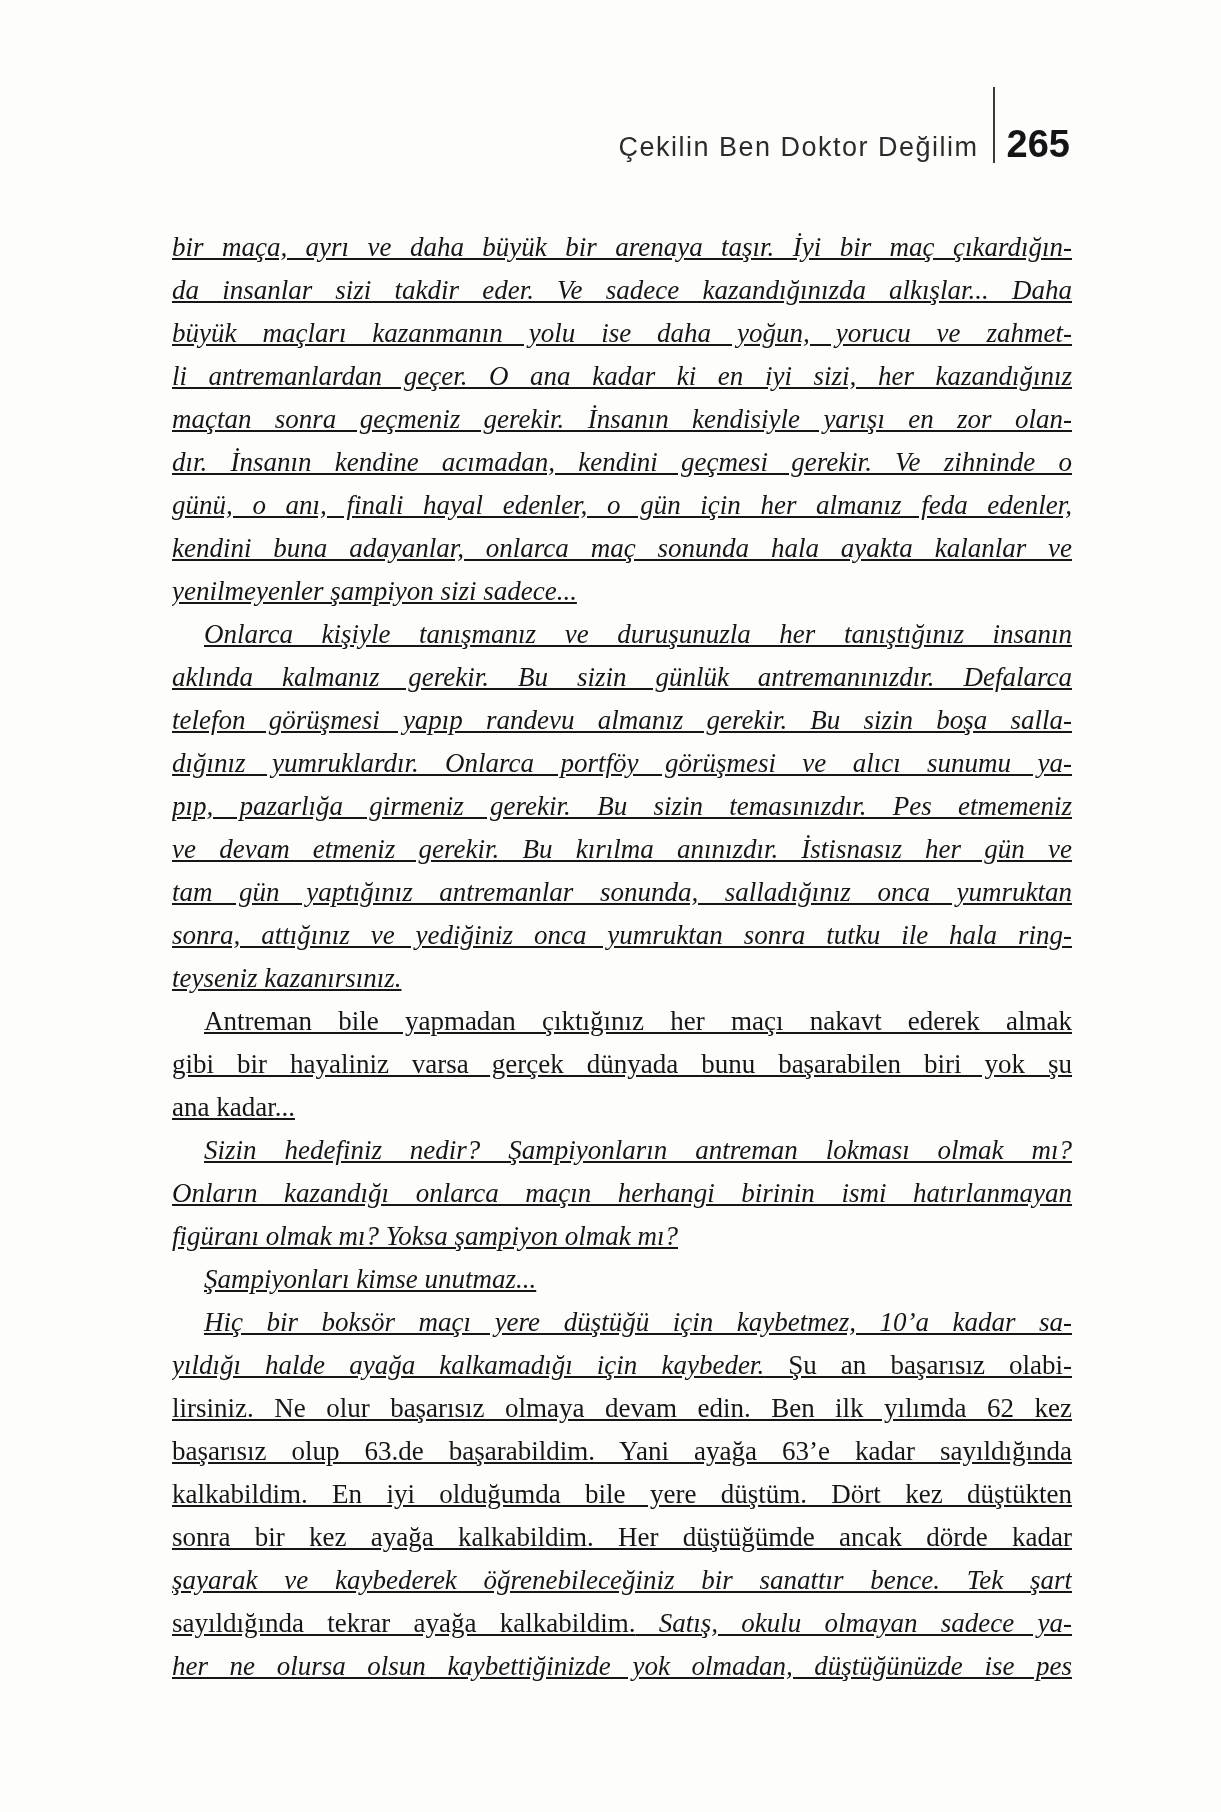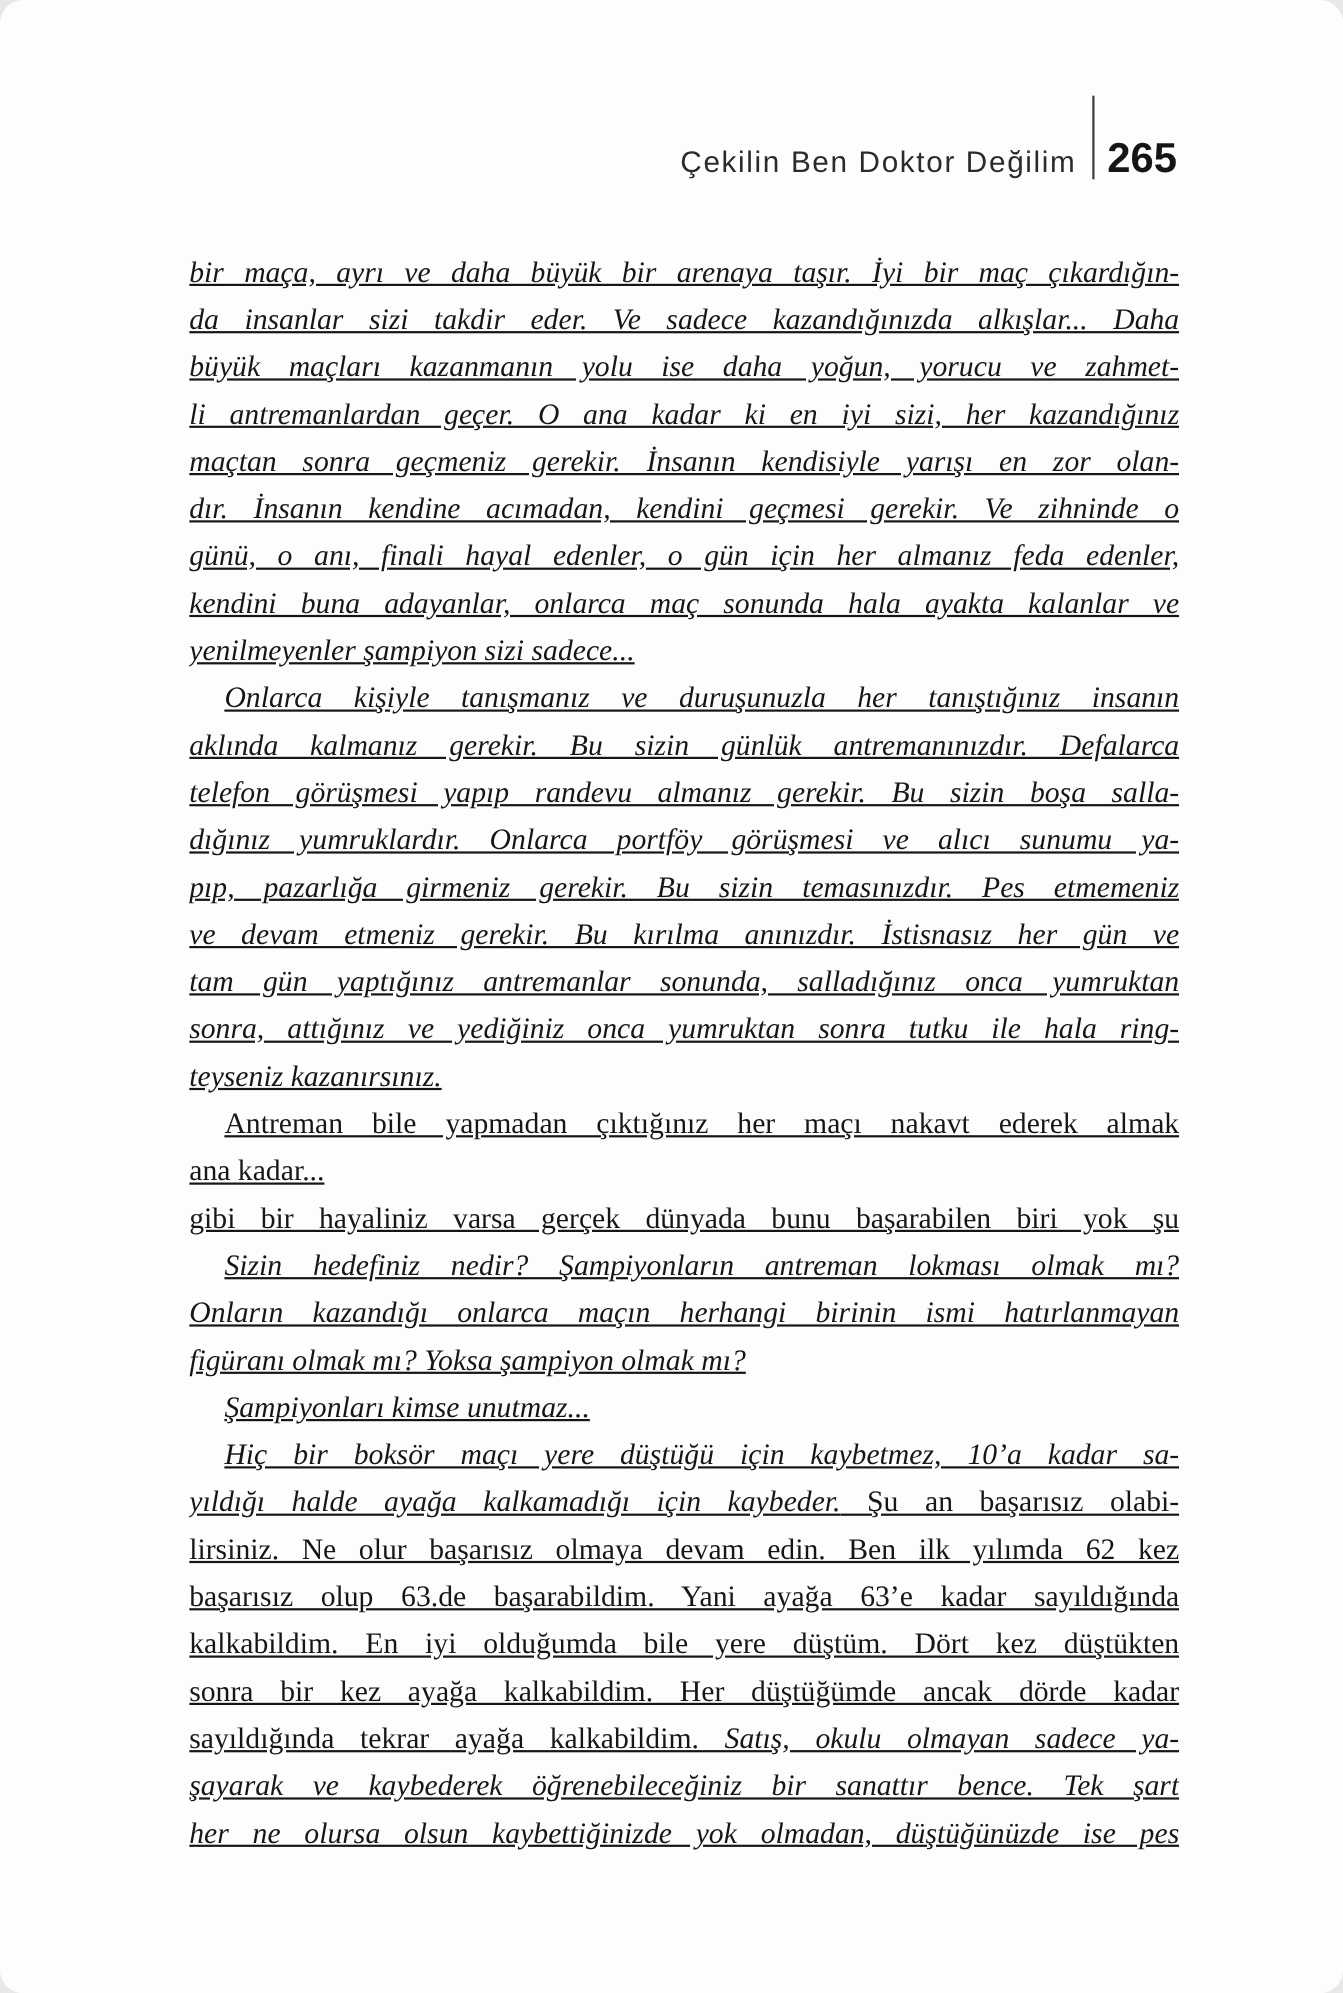--- a/index.html
+++ b/index.html
@@ -8,21 +8,20 @@
     background: #e8e8e8;
   }
   .page {
     position: relative;
     width: 1221px;
     height: 1812px;
     margin: 0 auto;
     background: #fdfdfc;
     color: #161616;
     overflow: hidden;
-    border-radius: 21px;
   }
   
   .header {
     position: absolute;
     top: 87px;
     right: 151px;
     height: 76px;
     display: flex;
     align-items: flex-end;
   }
@@ -106,37 +105,37 @@
         <div class="line"><span class="it">telefon görüşmesi yapıp randevu almanız gerekir. Bu sizin boşa salla-</span></div>
         <div class="line"><span class="it">dığınız yumruklardır. Onlarca portföy görüşmesi ve alıcı sunumu ya-</span></div>
         <div class="line"><span class="it">pıp, pazarlığa girmeniz gerekir. Bu sizin temasınızdır. Pes etmemeniz</span></div>
         <div class="line"><span class="it">ve devam etmeniz gerekir. Bu kırılma anınızdır. İstisnasız her gün ve</span></div>
         <div class="line"><span class="it">tam gün yaptığınız antremanlar sonunda, salladığınız onca yumruktan</span></div>
         <div class="line"><span class="it">sonra, attığınız ve yediğiniz onca yumruktan sonra tutku ile hala ring-</span></div>
         <div class="line last"><span class="it">teyseniz kazanırsınız.</span></div>
       </div>
       <div class="para">
         <div class="line indent"><span class="rm">Antreman bile yapmadan çıktığınız her maçı nakavt ederek almak</span></div>
+        <div class="line"><span class="rm">gibi bir hayaliniz varsa gerçek dünyada bunu başarabilen biri yok şu</span></div>
         <div class="line last"><span class="rm">ana kadar...</span></div>
-        <div class="line"><span class="rm">gibi bir hayaliniz varsa gerçek dünyada bunu başarabilen biri yok şu</span></div>
       </div>
       <div class="para">
         <div class="line indent"><span class="it">Sizin hedefiniz nedir? Şampiyonların antreman lokması olmak mı?</span></div>
         <div class="line"><span class="it">Onların kazandığı onlarca maçın herhangi birinin ismi hatırlanmayan</span></div>
         <div class="line last"><span class="it">figüranı olmak mı? Yoksa şampiyon olmak mı?</span></div>
       </div>
       <div class="para">
         <div class="line indent last"><span class="it">Şampiyonları kimse unutmaz...</span></div>
       </div>
       <div class="para">
         <div class="line indent"><span class="it">Hiç bir boksör maçı yere düştüğü için kaybetmez, 10’a kadar sa-</span></div>
         <div class="line"><span class="it">yıldığı halde ayağa kalkamadığı için kaybeder.</span><span class="rm"> Şu an başarısız olabi-</span></div>
         <div class="line"><span class="rm">lirsiniz. Ne olur başarısız olmaya devam edin. Ben ilk yılımda 62 kez</span></div>
         <div class="line"><span class="rm">başarısız olup 63.de başarabildim. Yani ayağa 63’e kadar sayıldığında</span></div>
         <div class="line"><span class="rm">kalkabildim. En iyi olduğumda bile yere düştüm. Dört kez düştükten</span></div>
         <div class="line"><span class="rm">sonra bir kez ayağa kalkabildim. Her düştüğümde ancak dörde kadar</span></div>
+        <div class="line"><span class="it">şayarak ve kaybederek öğrenebileceğiniz bir sanattır bence. Tek şart</span></div>
         <div class="line"><span class="rm">sayıldığında tekrar ayağa kalkabildim.</span><span class="it"> Satış, okulu olmayan sadece ya-</span></div>
-        <div class="line"><span class="it">şayarak ve kaybederek öğrenebileceğiniz bir sanattır bence. Tek şart</span></div>
         <div class="line"><span class="it">her ne olursa olsun kaybettiğinizde yok olmadan, düştüğünüzde ise pes</span></div>
       </div>
     </div>
 
 </div>
 
 </body></html>

